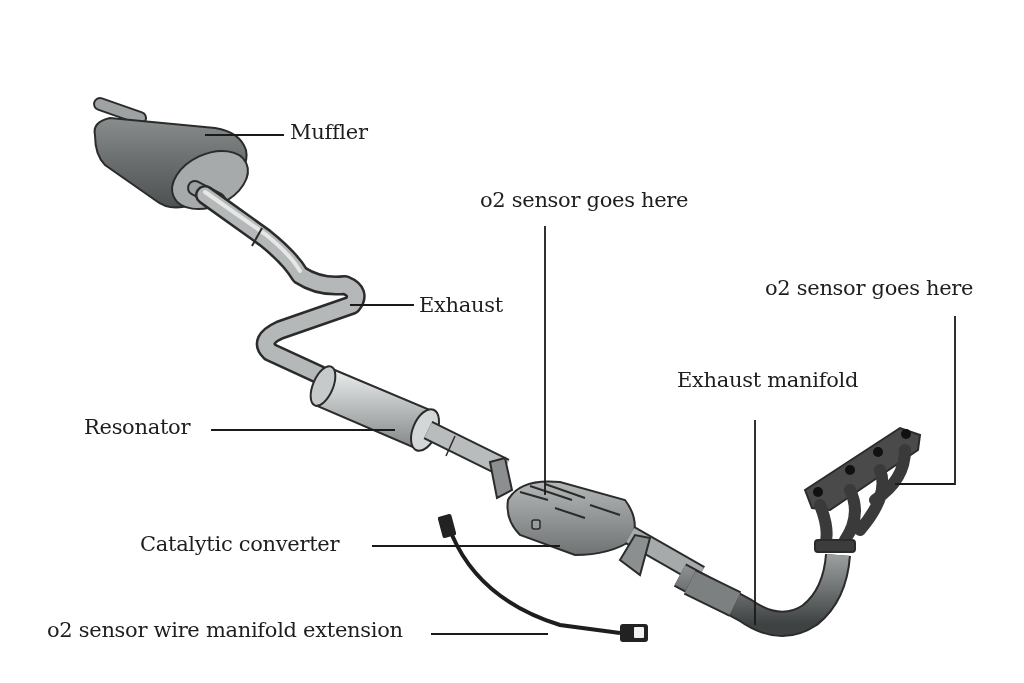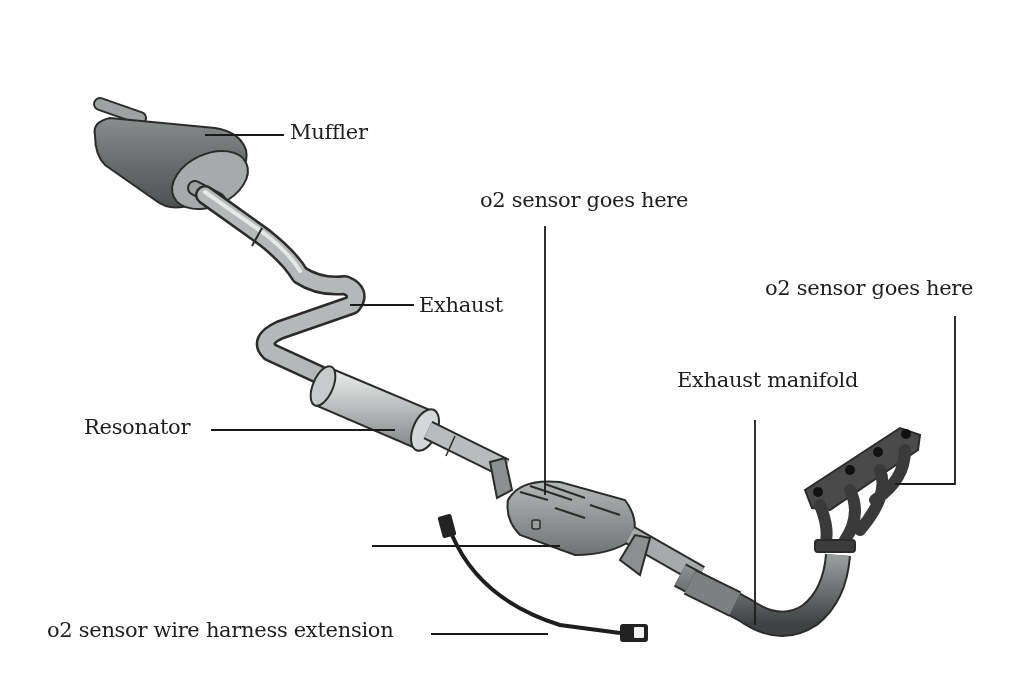--- a/index.html
+++ b/index.html
@@ -121,14 +121,15 @@
       <line x1="431" y1="634" x2="548" y2="634"></line>
     </g>
   </svg>
 
   <div class="label" style="left:290px; top:120px;">Muffler</div>
   <div class="label" style="left:480px; top:188px;">o2 sensor goes here</div>
   <div class="label" style="left:419px; top:293px;">Exhaust</div>
   <div class="label" style="left:765px; top:276px;">o2 sensor goes here</div>
   <div class="label" style="left:653px; top:368px;margin-left:24px;">Exhaust manifold</div>
   <div class="label" style="left:84px; top:415px;">Resonator</div>
-  <div class="label" style="left:47px; top:618px;">o2 sensor wire harness extension</div>
+  <div class="label" style="left:140px; top:532px;">Catalytic converter</div>
+  <div class="label" style="left:47px; top:618px;">o2 sensor wire manifold extension</div>
 </div>
 
 </body></html>

